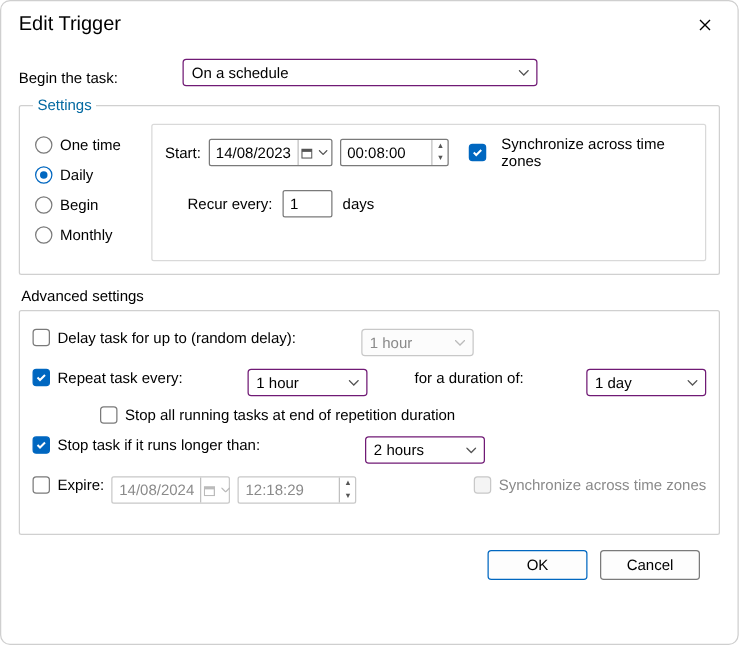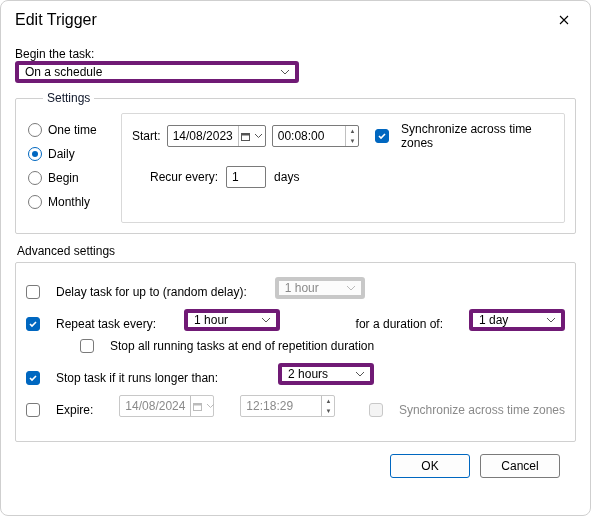--- a/index.html
+++ b/index.html
@@ -2,32 +2,32 @@
 <html><head>
 <meta charset="utf-8">
 <style>
   * { box-sizing: border-box; font-family: "Segoe UI", Tahoma, sans-serif; font-size: 12px; }
   html, body { margin: 0; padding: 0; }
   body { width: 591px; height: 516px; background: #ffffff; border: 1px solid #cfcfcf; border-radius: 8px; overflow: hidden; color: #000; }
   .titlebar { display: flex; align-items: center; justify-content: space-between; padding: 8px 12px 4px 14px; }
   .titlebar .title { font-size: 16px; }
   .titlebar .close { width: 28px; height: 22px; display: flex; align-items: center; justify-content: center; border-radius: 4px; }
   .content { padding: 6px 14px 10px 14px; }
-  .row { display: flex; align-items: flex-start; flex-direction: column; }
+  .row { display: flex; align-items: flex-end; }
   .begin-row { margin: 6px 0 8px 0; }
   .begin-row label { margin-right: 8px; }
-  .combo { height: 22px; border: 4px solid #701a75; border-radius: 3px; background: #fff; display: flex; align-items: center; justify-content: space-between; padding: 0 6px; }
+  .combo { height: 22px; border: 1px solid #701a75; border-radius: 3px; background: #fff; display: flex; align-items: center; justify-content: space-between; padding: 0 6px; margin-left: 44px; }
   .combo.wide { width: 284px; }
   .combo.small { width: 90px; }
   .combo.med { width: 96px; }
   .combo .val { flex: 1; }
   .combo .arrow { width: 14px; display: flex; justify-content: flex-end; color: #555; }
   .combo.disabled { border-color: #c8c8c8; color: #8a8a8a; background: #fcfcfc; }
   fieldset.settings { border: 1px solid #d0d0d0; border-radius: 2px; margin: 0 0 10px 0; padding: 8px 10px 10px 10px; }
-  fieldset.settings > legend { padding: 0 4px; color: #0f172a; margin-left: 17px; }
+  fieldset.settings > legend { padding: 0 4px; color: #0369a1; }
   .settings-body { display: flex; }
   .freq-col { width: 95px; padding: 6px 0 0 2px; }
   .radio { display: flex; align-items: flex-end; margin: 4px 0 10px 0; }
   .radio .circ { width: 14px; height: 14px; border: 1px solid #7a7a7a; border-radius: 50%; margin-right: 6px; display: flex; align-items: center; justify-content: center; background: #fff; }
   .radio.sel .circ { border-color: #0067c0; }
   .radio.sel .circ::after { content: ""; width: 6px; height: 6px; background: #0067c0; border-radius: 50%; }
   .start-panel { flex: 1; border: 1px solid #d9d9d9; border-radius: 2px; padding: 8px 10px; min-height: 110px; }
   .start-row { display: flex; align-items: center; gap: 6px; }
   .datebox, .timebox, .numbox { height: 22px; border: 1px solid #7a7a7a; border-radius: 2px; background: #fff; display: flex; align-items: center; }
   .datebox.disabled, .timebox.disabled { border-color: #c8c8c8; color: #8a8a8a; }
@@ -43,21 +43,21 @@
   .chk.on { background: #0067c0; border-color: #0067c0; }
   .chk.on svg { display: block; }
   .chk svg { display: none; }
   .chk.disabled { border-color: #c8c8c8; background: #f4f4f4; }
   .chklabel { margin-left: 6px; }
   .chklabel.disabled { color: #8a8a8a; }
   .recur-row { margin-top: 16px; display: flex; align-items: center; gap: 8px; padding-left: 18px; }
   .numbox { width: 40px; padding: 0 5px; }
   .adv-label { margin: 8px 0 4px 2px; }
   .adv-box { border: 1px solid #d0d0d0; border-radius: 2px; padding: 10px 10px 14px 10px; }
-  .adv-row { display: flex; align-items: flex-end; margin: 4px 0 10px 0; gap: 10px; }
+  .adv-row { display: flex; align-items: flex-start; margin: 4px 0 10px 0; }
   .adv-row.sub { padding-left: 54px; margin-top: -2px; }
   .spacer { flex: 1; }
   .footer { display: flex; justify-content: flex-end; gap: 10px; padding: 12px 16px 0 0; }
   .btn-push { width: 80px; height: 24px; border: 1px solid #7a7a7a; border-radius: 3px; background: #fdfdfd; display: flex; align-items: center; justify-content: center; }
   .btn-push.default { border-color: #0067c0; }
 </style>
 </head>
 <body>
 
 <div class="titlebar">

